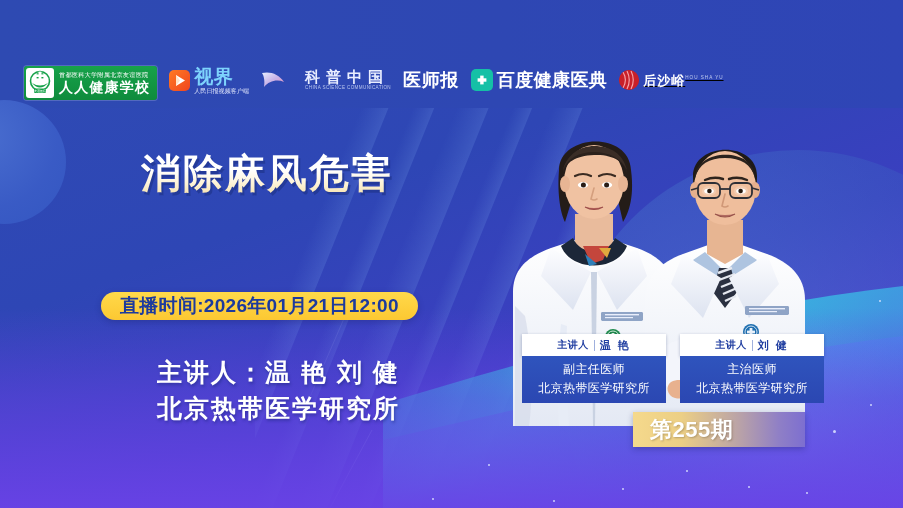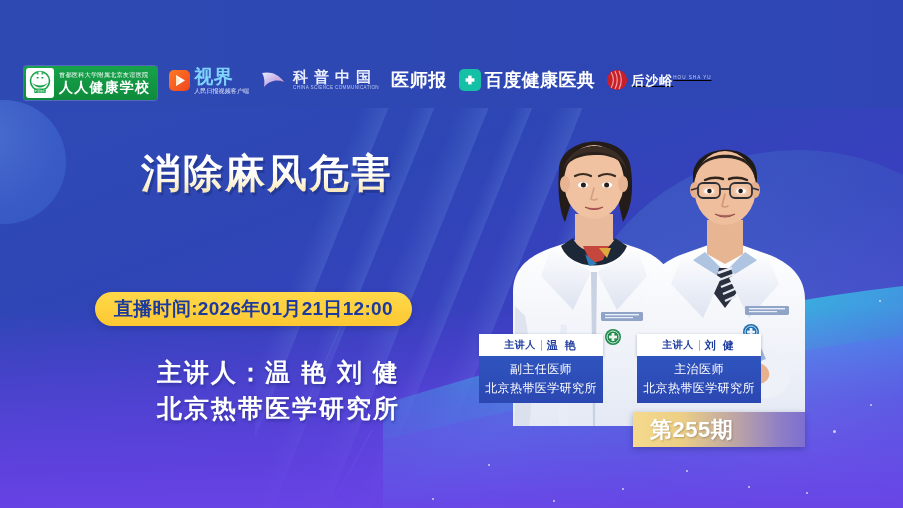--- a/index.html
+++ b/index.html
@@ -72,21 +72,21 @@
   .logo-shijie{display:flex;align-items:center;gap:4px;}
   .logo-shijie .mark{
     width:21px;height:21px;border-radius:5px;flex:none;
     background:linear-gradient(135deg,#ff7a22 0%,#f0451f 100%);
     display:flex;align-items:center;justify-content:center;
   }
   .logo-shijie .col{display:flex;flex-direction:column;line-height:1;}
   .logo-shijie .big{font-size:19px;font-weight:bold;color:#7dd3fc;letter-spacing:.5px;white-space:nowrap;}
   .logo-shijie .small{font-size:6px;color:#e6ebff;letter-spacing:.1px;margin-top:2px;white-space:nowrap;}
 
-  .logo-kepu{display:flex;align-items:center;gap:8px;}
+  .logo-kepu{display:flex;align-items:center;gap:20px;}
   .logo-kepu .fan{width:24px;height:22px;flex:none;}
   .logo-kepu .col{display:flex;flex-direction:column;line-height:1;}
   .logo-kepu .big{font-size:15px;font-weight:bold;color:#e9eeff;letter-spacing:6px;white-space:nowrap;}
   .logo-kepu .small{font-size:4.6px;color:#b9c6ef;letter-spacing:.35px;margin-top:2px;white-space:nowrap;}
 
   .logo-ysb{font-size:18px;font-weight:bold;color:#fff;letter-spacing:.6px;white-space:nowrap;}
 
   .logo-baidu{display:flex;align-items:center;gap:4px;}
   .logo-baidu .cross{
     width:22px;height:22px;border-radius:5px;flex:none;
@@ -108,22 +108,22 @@
     background:linear-gradient(180deg,#ffffff 0%,#ffffff 42%,#fdf3d6 72%,#f4dfa8 100%);
     -webkit-background-clip:text;background-clip:text;
     color:transparent;-webkit-text-fill-color:transparent;
     filter:drop-shadow(2px 3px 0 rgba(28,48,130,.55));
     white-space:nowrap;
   }
   .title .l2{display:block;}
 
   
   .timepill{
-    position:absolute;left:95px;top:292px;
-    height:34px;padding:0 19px;border-radius:17px;
+    position:absolute;left:101px;top:292px;
+    height:28px;padding:0 19px;border-radius:17px;
     background:linear-gradient(180deg,#ffd94a 0%,#fcc832 100%);
     display:flex;align-items:center;justify-content:center;
     box-shadow:0 2px 6px rgba(20,30,90,.28);
   }
   .timepill span{
     font-size:19px;font-weight:bold;color:#1c3a9e;letter-spacing:.3px;white-space:nowrap;
   }
 
   
   .presenter{
@@ -131,21 +131,21 @@
     font-size:25px;font-weight:bold;color:#ffffff;line-height:1.45;
     letter-spacing:2px;white-space:nowrap;
     text-shadow:1px 2px 3px rgba(20,35,110,.45);
   }
   .presenter .l2{display:block;}
 
   
   .photo{position:absolute;left:455px;top:96px;width:360px;height:330px;}
 
   
-  .tag{position:absolute;width:124px;}
+  .tag{position:absolute;width:144px;margin-left:43px;}
   .tag .bar{
     height:22px;background:#ffffff;
     display:flex;align-items:center;justify-content:center;gap:5px;
     box-shadow:0 1px 3px rgba(15,30,90,.30);
   }
   .tag .bar .role{font-size:10px;font-weight:bold;color:#1f3da0;letter-spacing:.5px;}
   .tag .bar .sep{width:1px;height:11px;background:#9fb0dd;}
   .tag .bar .nm{font-size:11px;font-weight:bold;color:#1f3da0;letter-spacing:2px;}
   .tag .body{
     background:linear-gradient(180deg,#2f54bd 0%,#2b47b2 100%);

